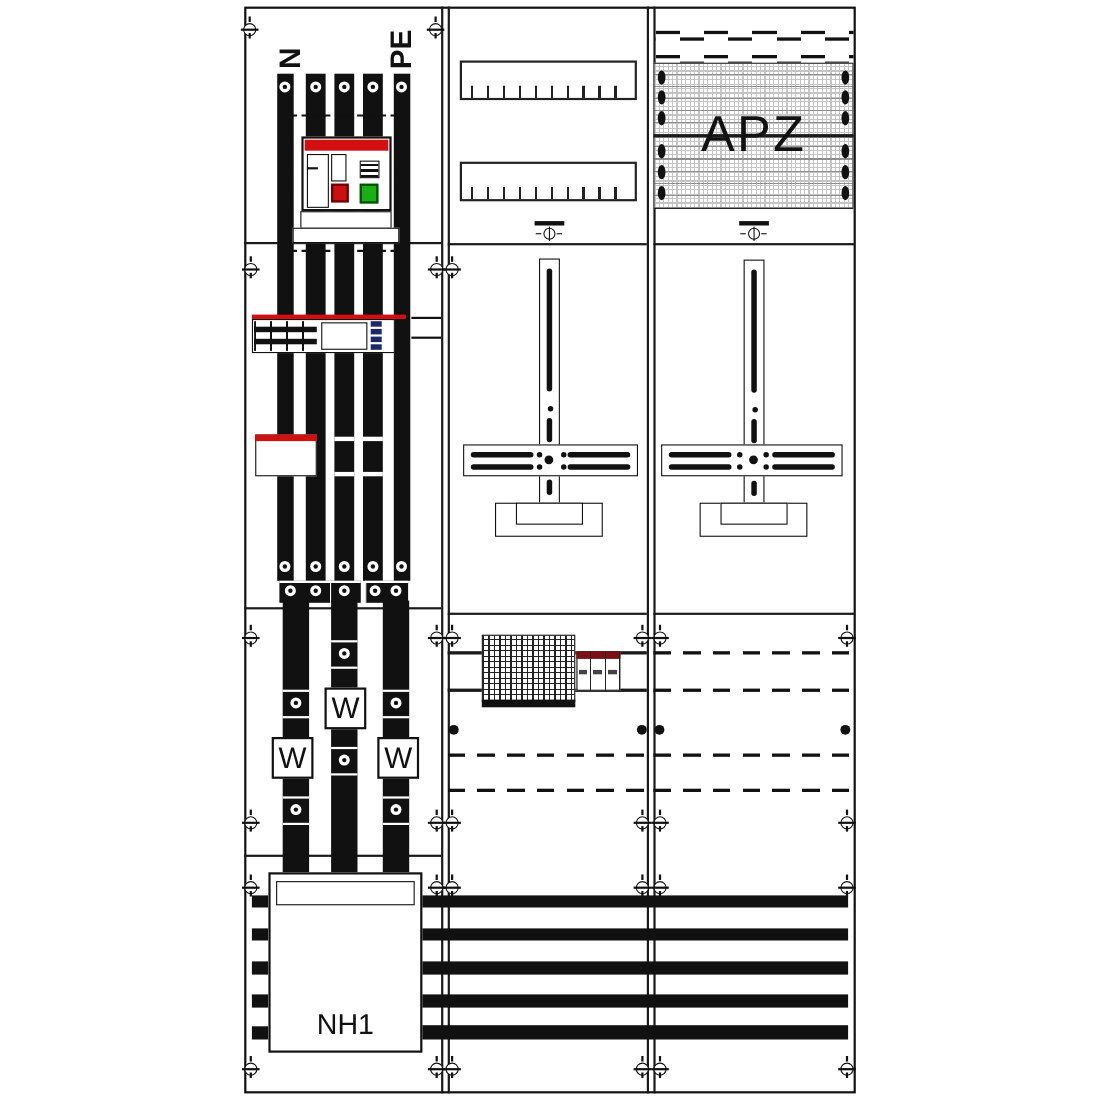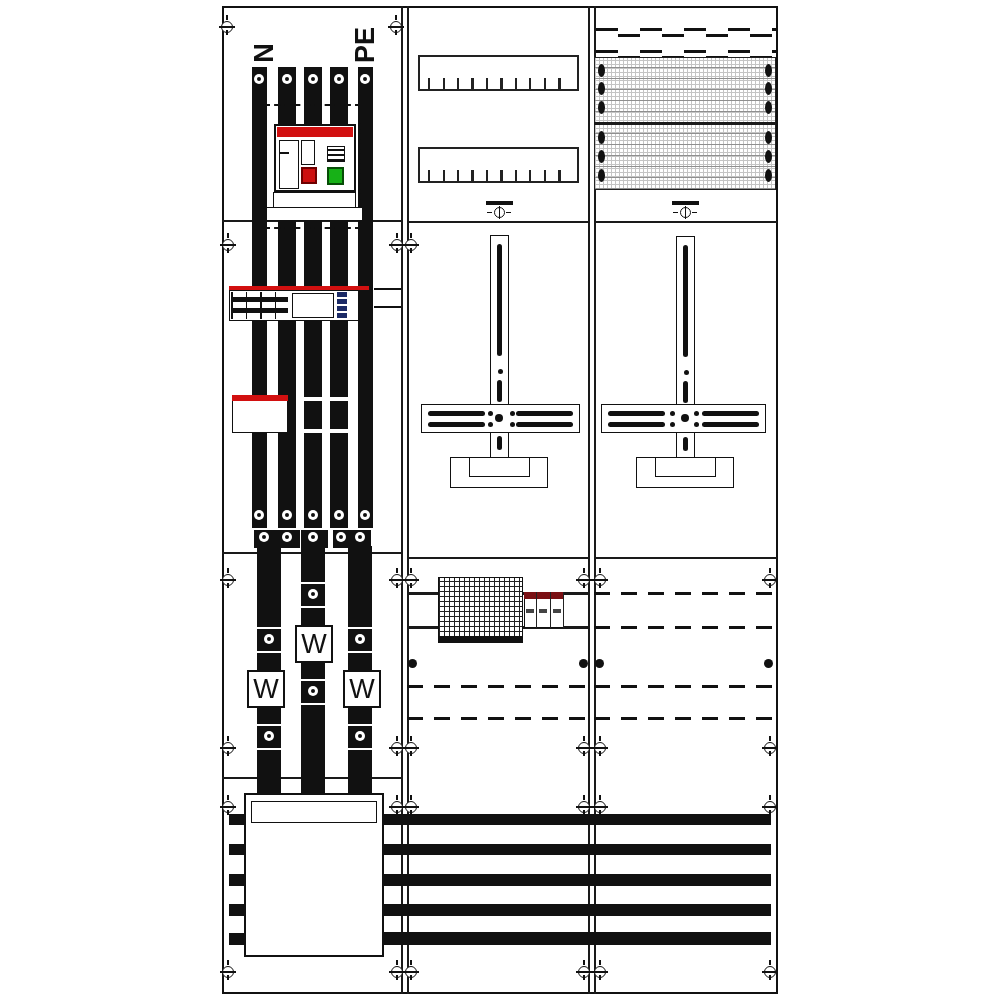--- a/index.html
+++ b/index.html
@@ -177,20 +177,21 @@
   <div class="bar" style="left:229px;top:933px;width:15px;height:12px;"></div>
 
   <div class="bar" style="left:383px;top:814px;width:388px;height:11px;"></div>
   <div class="bar" style="left:383px;top:844px;width:388px;height:11px;"></div>
   <div class="bar" style="left:383px;top:874px;width:388px;height:12px;"></div>
   <div class="bar" style="left:383px;top:904px;width:388px;height:12px;"></div>
   <div class="bar" style="left:383px;top:932px;width:388px;height:13px;"></div>
 
   <div class="whitebox" style="left:244px;top:793px;width:140px;height:164px;border-width:2px;"></div>
   <div class="whitebox" style="left:251px;top:801px;width:126px;height:22px;"></div>
+  <div class="abs" style="left:244px;top:916px;width:140px;text-align:center;font-size:26px;">NH1</div>
 
   <div class="tickbox" style="left:418px;top:55px;width:161px;height:36px;"></div>
   <div class="tickbox" style="left:418px;top:147px;width:161px;height:36px;"></div>
   <div class="abs" style="left:486px;top:201px;width:27px;height:3.5px;background:#111;"></div>
   <div class="fixing" style="left:494px;top:207px;"></div>
 
   <div class="rail" style="left:490px;top:235px;width:19px;height:223px;">
     <div class="slot" style="left:6px;top:8px;width:5px;height:112px;"></div>
     <div class="slot" style="left:6.5px;top:133px;width:5px;height:5px;border-radius:50%;"></div>
     <div class="slot" style="left:6px;top:144px;width:5px;height:22px;"></div>
@@ -230,20 +231,21 @@
   <div class="oval" style="left:598px;top:101px;"></div>
   <div class="oval" style="left:598px;top:131px;"></div>
   <div class="oval" style="left:598px;top:150px;"></div>
   <div class="oval" style="left:598px;top:169px;"></div>
   <div class="oval" style="left:765px;top:64px;"></div>
   <div class="oval" style="left:765px;top:82px;"></div>
   <div class="oval" style="left:765px;top:101px;"></div>
   <div class="oval" style="left:765px;top:131px;"></div>
   <div class="oval" style="left:765px;top:150px;"></div>
   <div class="oval" style="left:765px;top:169px;"></div>
+  <div class="abs" style="left:594px;top:94px;width:182px;text-align:center;font-size:46px;letter-spacing:2px;">APZ</div>
   <div class="abs" style="left:672px;top:201px;width:27px;height:3.5px;background:#111;"></div>
   <div class="fixing" style="left:680px;top:207px;"></div>
 
   <div class="rail" style="left:676px;top:236px;width:19px;height:222px;">
     <div class="slot" style="left:6px;top:8px;width:5px;height:112px;"></div>
     <div class="slot" style="left:6.5px;top:133px;width:5px;height:5px;border-radius:50%;"></div>
     <div class="slot" style="left:6px;top:144px;width:5px;height:22px;"></div>
     <div class="slot" style="left:6px;top:200px;width:5px;height:14px;"></div>
   </div>
   <div class="rail" style="left:601px;top:404px;width:165px;height:29px;">

